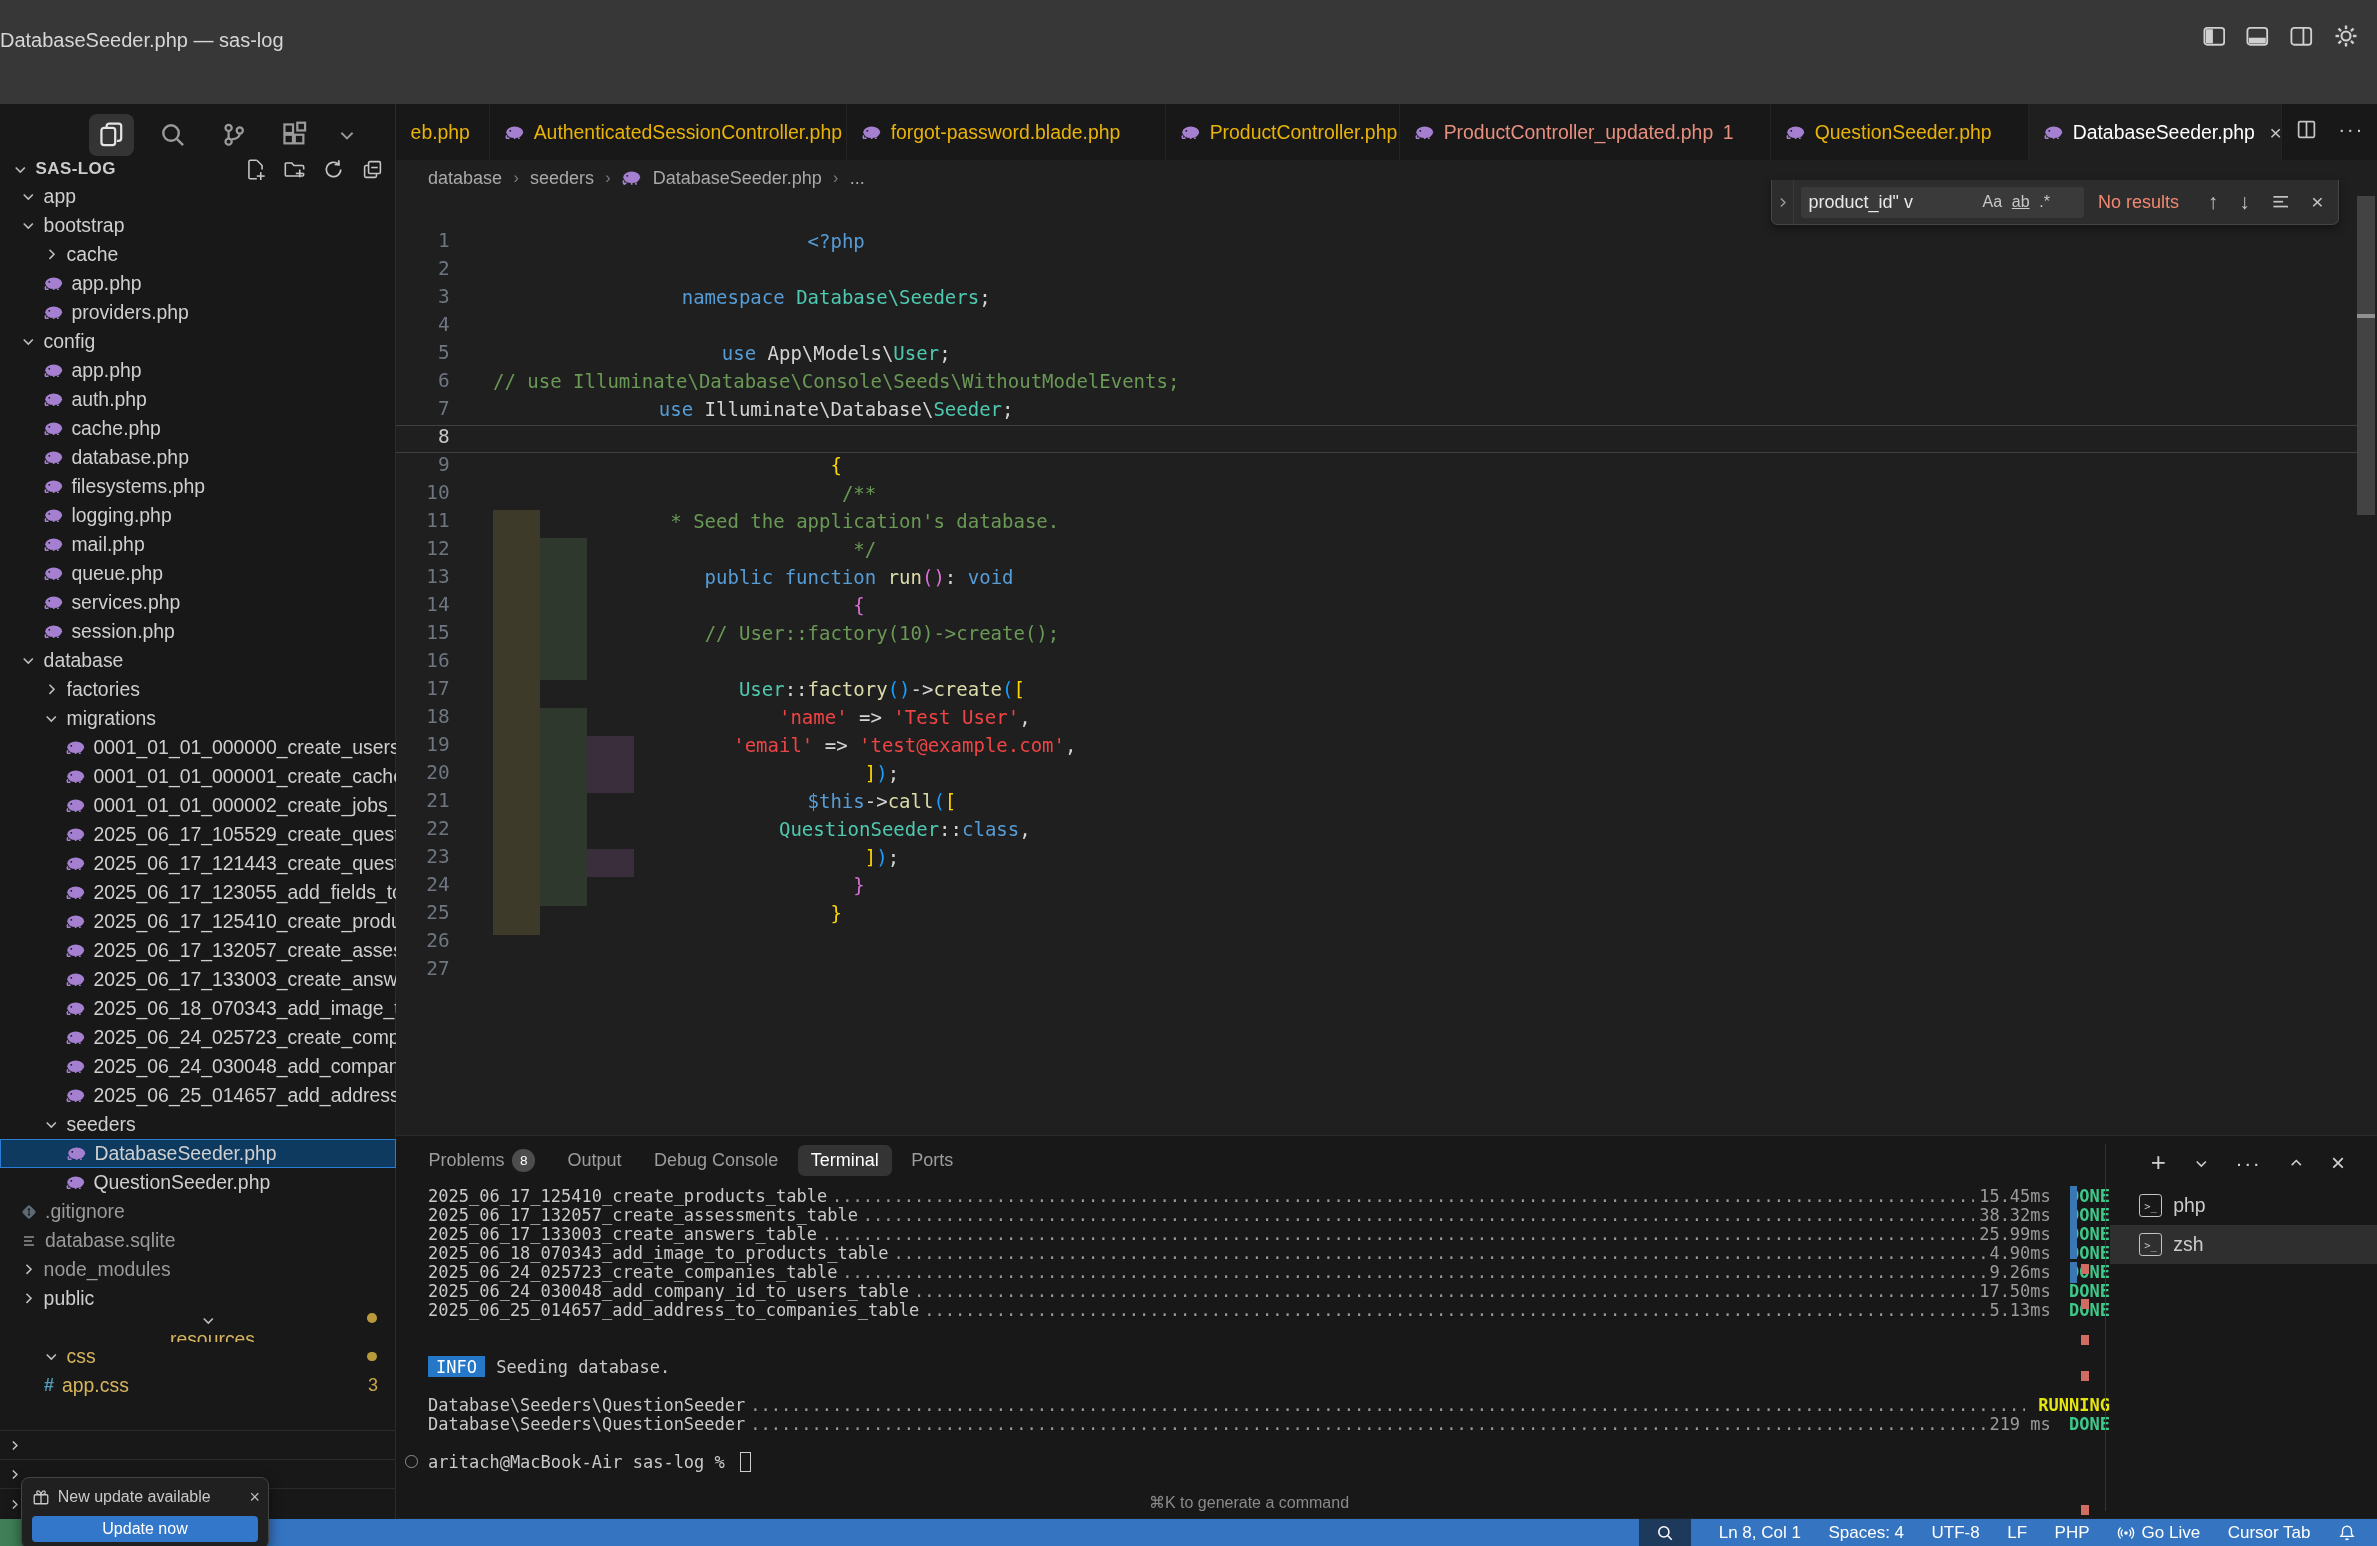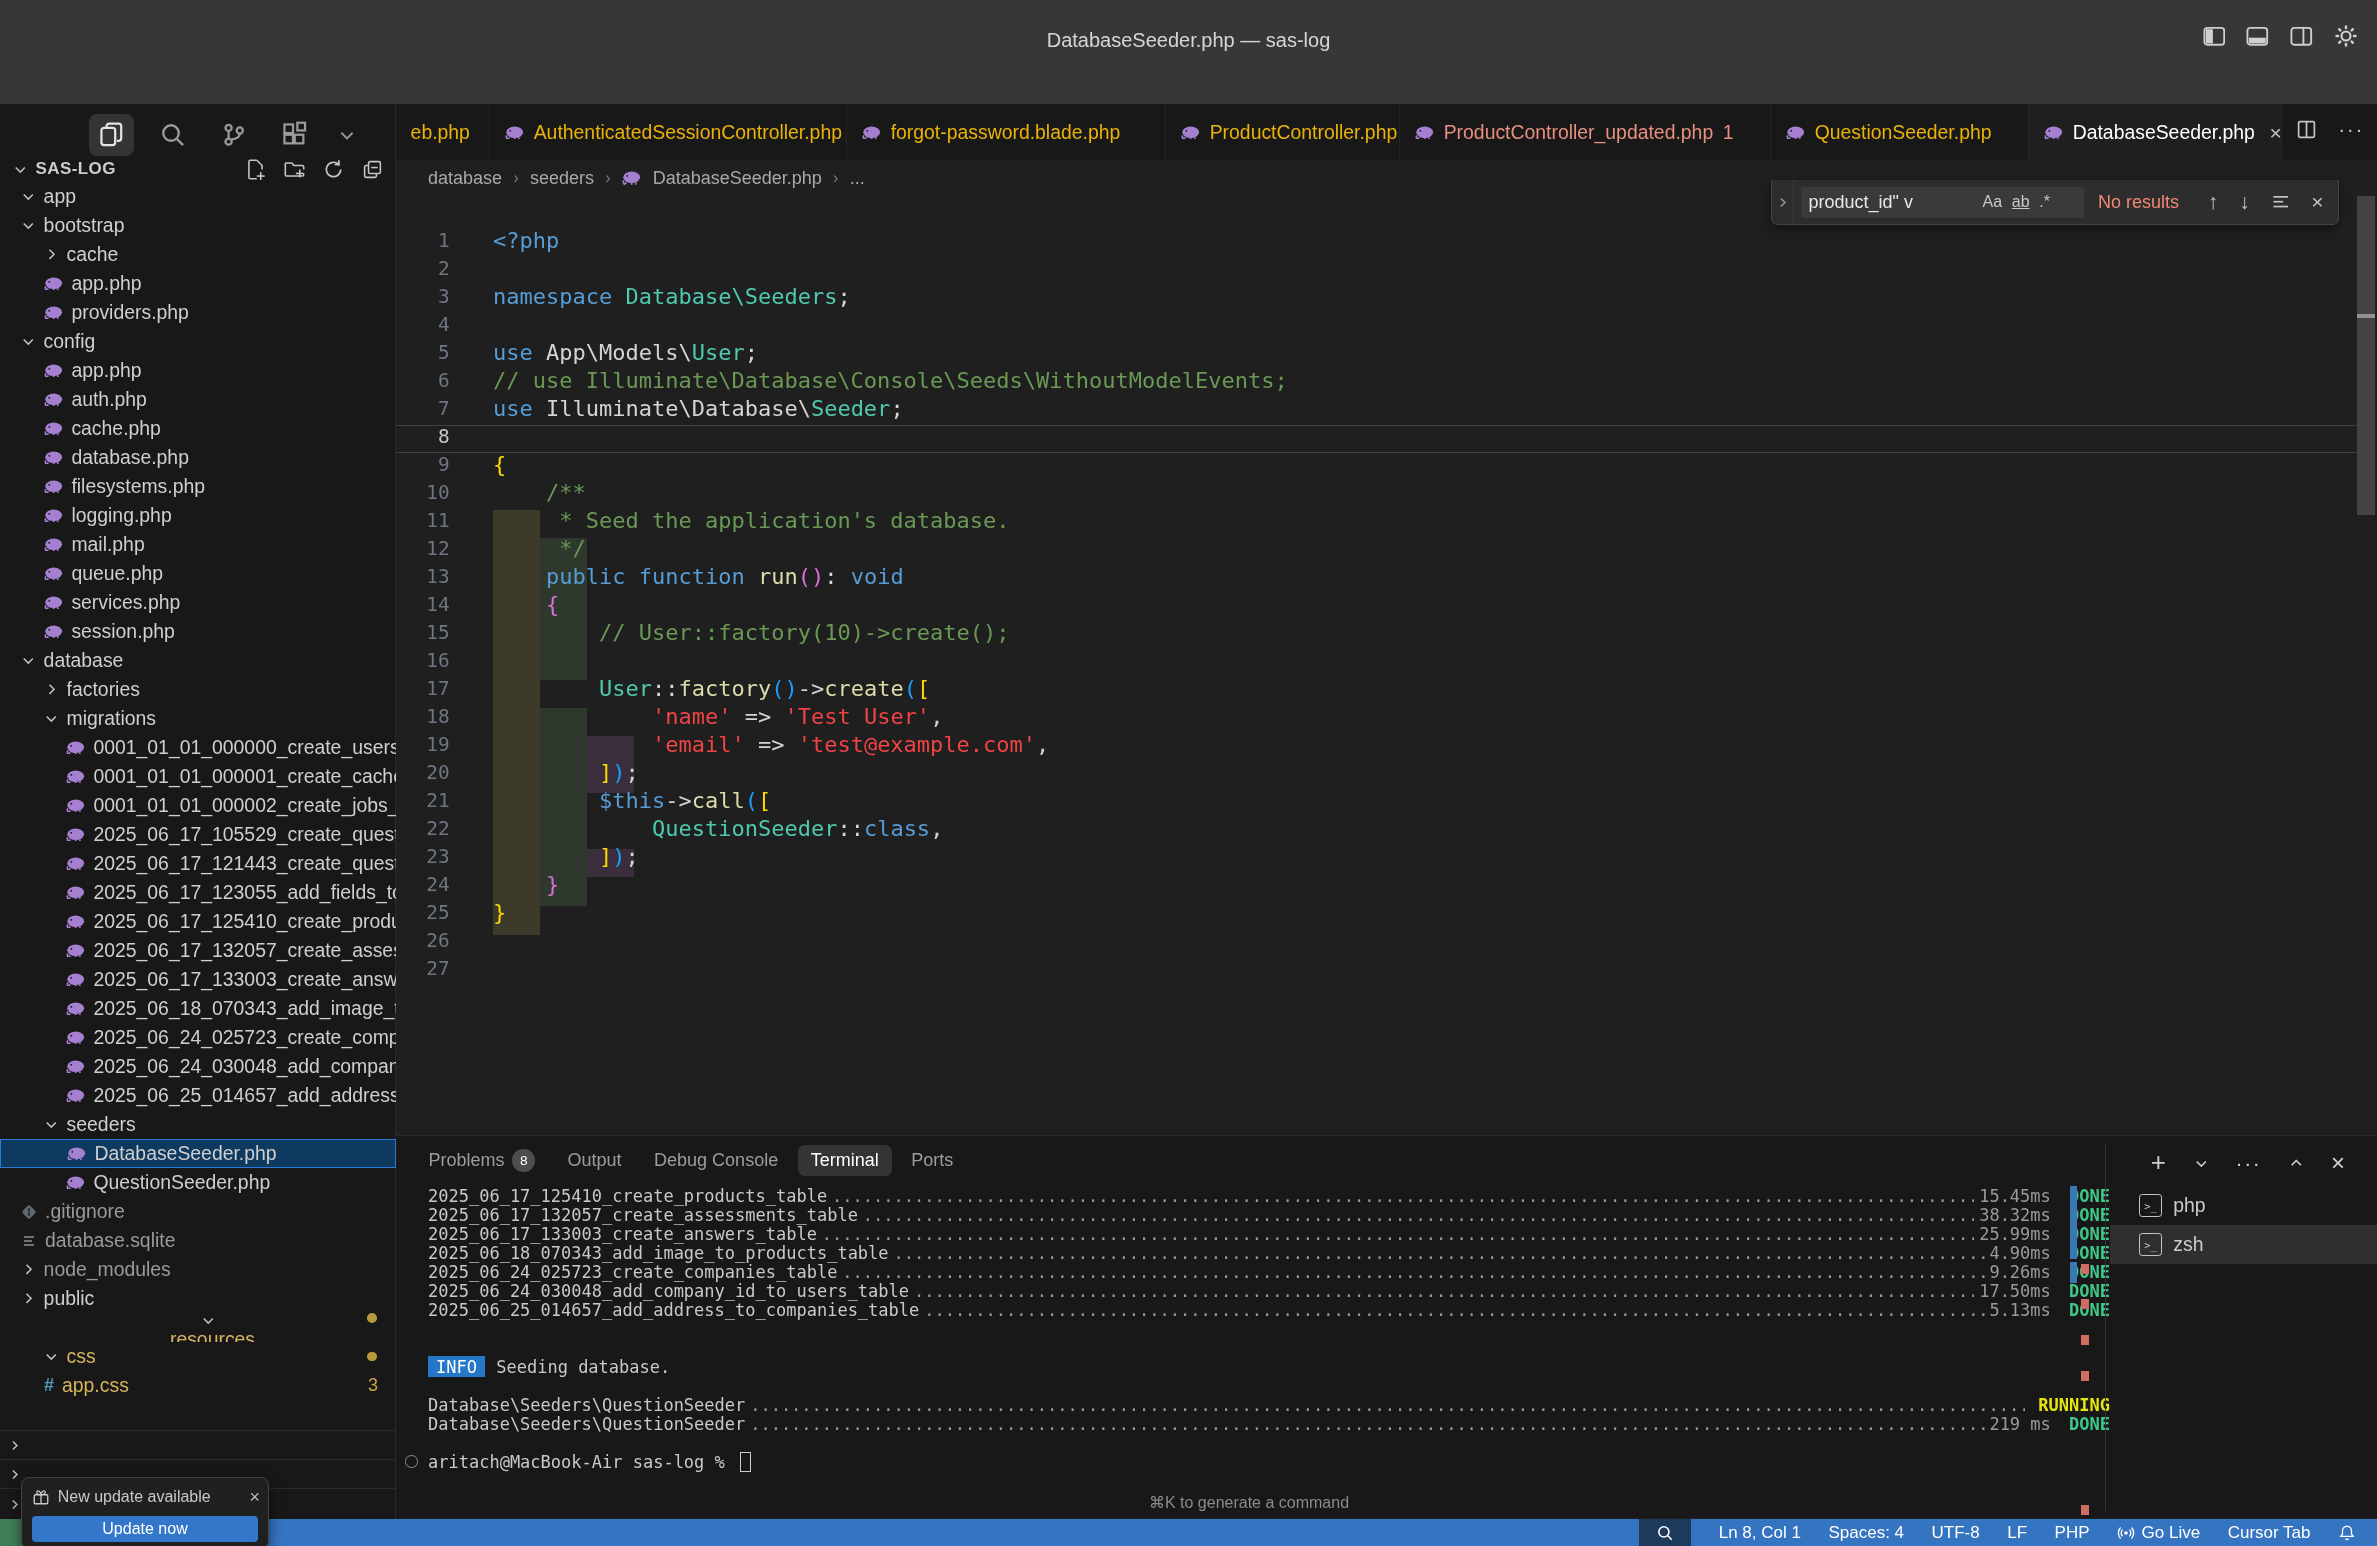--- a/index.html
+++ b/index.html
@@ -2,21 +2,21 @@
 <html style="font-size:13px"><head>
 <meta charset="utf-8">
 <style>
   html,body{margin:0;padding:0;background:#000;}
   #root{position:relative;width:2377px;height:1546px;overflow:hidden;background:#1f1f1f;
         font-family:"Liberation Sans",sans-serif;color:#cccccc;-webkit-font-smoothing:antialiased;}
   .abs{position:absolute;}
   svg{display:block;}
   
   #titlebar{left:0;top:0;width:2377px;height:104px;background:#373737;}
-  #titlebar .title{position:absolute;left:0;right:0;top:29px;text-align:center;font-size:20px;color:#d6d6d6;}
+  #titlebar .title{position:absolute;left:0;right:0;top:29px;text-align:left;font-size:20px;color:#d6d6d6;}
   #titlebar .winicons{position:absolute;right:19.4px;top:24px;display:flex;gap:21px;align-items:center;color:#d0d0d0;}
   
   #sidebar{left:0;top:104px;width:396px;height:1415px;background:#181818;border-right:0.8px solid #2b2b2b;box-sizing:border-box;}
   #activity{position:absolute;left:89px;top:9.7px;display:flex;gap:16px;align-items:center;color:#9a9a9a;}
   .act-btn{width:45px;height:42px;display:flex;align-items:center;justify-content:center;border-radius:8px;}
   .act-btn.active{background:rgba(255,255,255,0.12);color:#e4e4e4;}
   #expl-header{position:absolute;left:0;top:49px;width:396px;height:32px;display:flex;align-items:center;}
   #expl-header .t{font-size:17px;font-weight:bold;letter-spacing:0.4px;color:#cccccc;margin-left:8px;}
   #expl-header .chev{margin-left:13px;color:#bbbbbb;}
   #expl-header .acts{position:absolute;right:13px;display:flex;gap:18px;color:#c5c5c5;}
@@ -49,21 +49,21 @@
   #breadcrumb{left:396px;top:160px;width:1981px;height:36px;background:#1f1f1f;display:flex;align-items:center;gap:11.3px;
               padding-left:32px;box-sizing:border-box;font-size:18px;color:#a9a9a9;}
   #breadcrumb .sep{color:#7d7d7d;font-size:16px;}
   #code-area{left:396px;top:196px;width:1981px;height:940px;background:#1f1f1f;overflow:hidden;}
   .deco{position:absolute;}
   #gutter{position:absolute;left:0;top:31px;width:73px;}
   .gln{height:28px;line-height:28px;text-align:right;padding-right:19.4px;font-family:"DejaVu Sans Mono",monospace;
        font-size:19.4px;color:#6e7681;}
   .gln.cur{color:#c6c6c6;}
   #codelines{position:absolute;left:97px;top:31px;}
-  .cline{height:28px;line-height:28px;font-family:"DejaVu Sans Mono",monospace;font-size:22px;white-space:pre;color:#d4d4d4;}
+  .cline{height:28px;line-height:28px;font-family:"DejaVu Sans Mono",monospace;font-size:19px;white-space:pre;color:#d4d4d4;text-align:center;}
   .tk-kw{color:#569CD6}.tk-cls{color:#4EC9B0}.tk-com{color:#6A9955}.tk-str{color:#ef4444}
   .tk-fn{color:#DCDCAA}.tk-pl{color:#D4D4D4}.tk-br1{color:#FFD700}.tk-br2{color:#DA70D6}.tk-br3{color:#179FFF}
   #curline{position:absolute;left:0;width:1962px;height:28px;border-top:0.8px solid #3f3f3f;border-bottom:0.8px solid #3f3f3f;box-sizing:border-box;}
   #vscroll{position:absolute;right:1.6px;top:0;width:18px;}
   
   #find{left:1771px;top:180px;width:566px;height:44px;background:#2d2d2d;border:0.8px solid #454545;border-top:none;
         border-radius:0 0 6.5px 6.5px;z-index:8;display:flex;align-items:center;box-shadow:0 3.2px 8px rgba(0,0,0,.4);}
   #find .expander{width:21px;height:100%;display:flex;align-items:center;justify-content:center;color:#9a9a9a;border-right:0.8px solid #3a3a3a;}
   #find .inputbox{margin-left:6.5px;width:283px;height:31px;background:#3a3a3a;border-radius:2.4px;display:flex;align-items:center;}
   #find input{background:transparent;border:none;outline:none;color:#e8e8e8;font-size:18px;font-family:"Liberation Sans",sans-serif;

